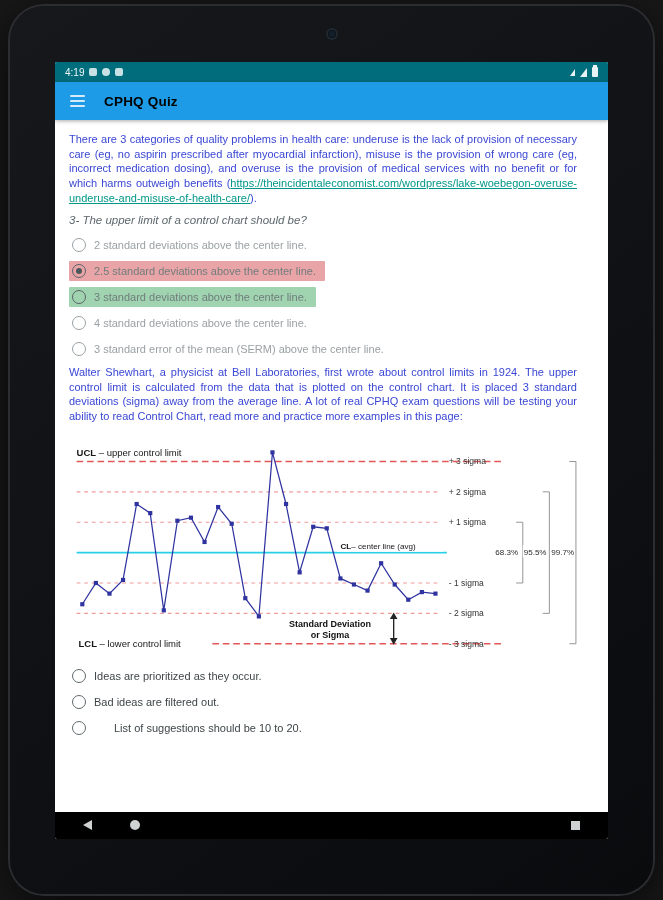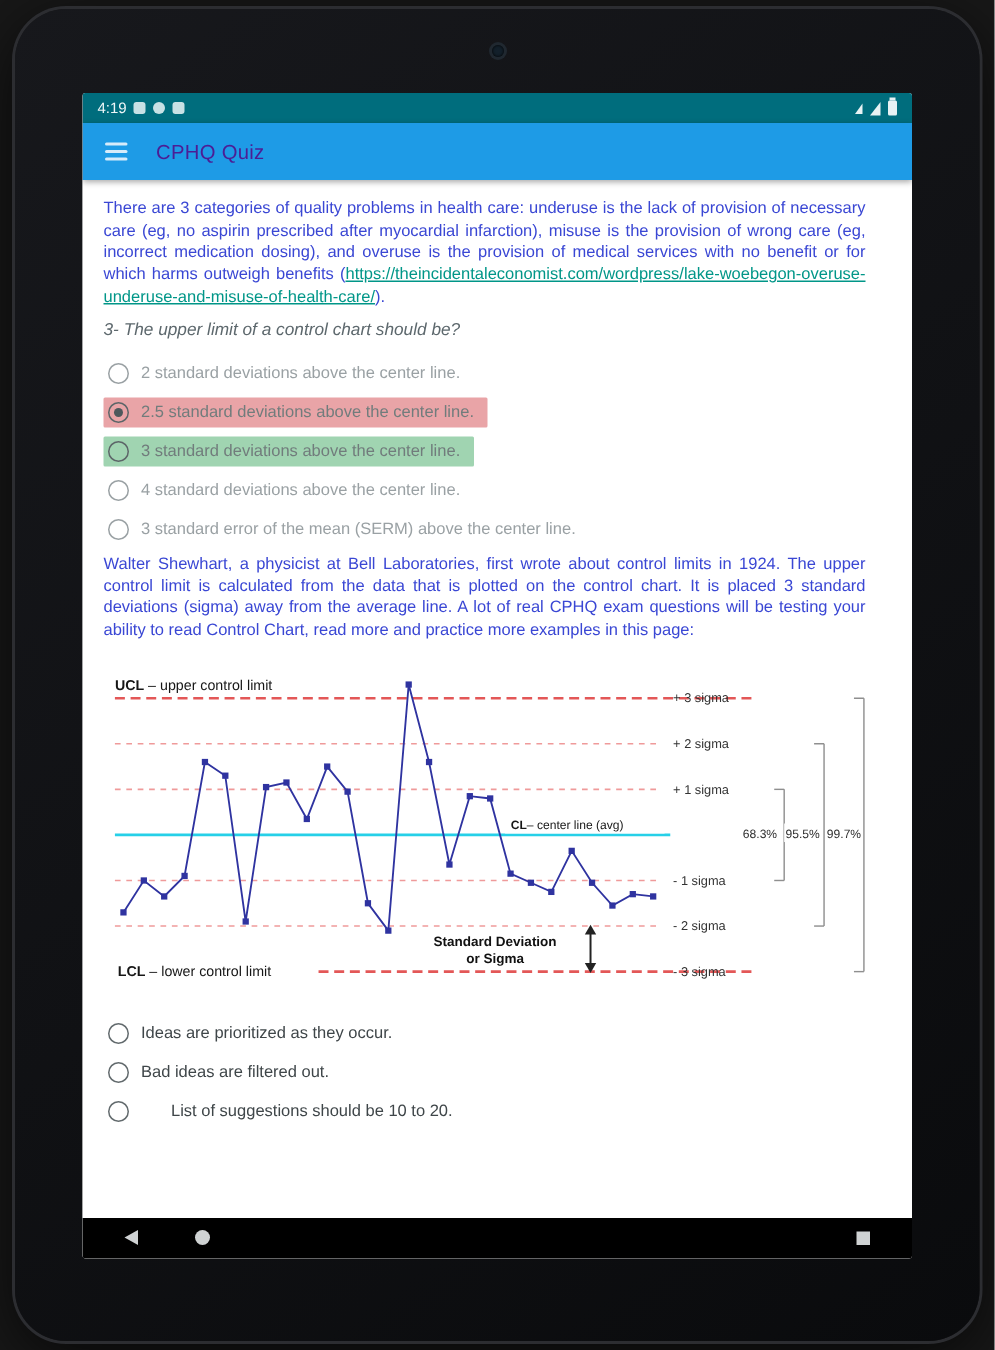--- a/index.html
+++ b/index.html
@@ -37,27 +37,27 @@
   .sb-tri.small{border-left-width:5px;border-bottom-width:7px;}
   .sb-battery{width:6px;height:10px;background:#e7f2f4;border-radius:1px;position:relative;}
   .sb-battery:after{content:"";position:absolute;left:1px;top:-2px;width:4px;height:2px;background:#e7f2f4;}
   
   .app-bar{
     height:38px;flex:0 0 auto;background:#1e9be6;display:flex;align-items:center;
     padding:0 15px;gap:19px;box-shadow:0 1px 4px rgba(0,0,0,.35);position:relative;z-index:2;
   }
   .hamburger{width:15px;display:flex;flex-direction:column;gap:3px;cursor:pointer;}
   .hamburger span{height:2px;background:#d6ebfa;border-radius:1px;}
-  .app-title{color:#4c1d95;font-size:13.5px;font-weight:normal;letter-spacing:.2px;}
+  .app-title{color:#000000;font-size:13.5px;font-weight:bold;letter-spacing:.2px;}
   
   .content{flex:1;background:#fff;padding:12px 14px 0 14px;overflow:hidden;}
   .intro{margin:0 17px 9px 0;font-size:11px;line-height:1.33;text-align:justify;}
   .intro .link{text-decoration:underline;overflow-wrap:anywhere;cursor:pointer;}
   .question{margin:6px 0 9px 0;font-size:11.5px;}
-  .options{margin:13px 0 2px 0;}
+  .options{margin:0 0 2px 0;}
   .option{display:flex;width:fit-content;align-items:center;padding:3px 9px 3px 3px;margin-bottom:6px;border-radius:1px;cursor:pointer;}
   .option .radio{
     flex:0 0 auto;width:12px;height:12px;border:1.5px solid #9aa1a4;border-radius:50%;
     margin-right:8px;display:flex;align-items:center;justify-content:center;background:transparent;
   }
   .option.wrong .radio,.option.correct .radio{border-color:#5c6568;}
   .option.active .radio{border-color:#626a6d;}
   .option .radio .dot{width:6px;height:6px;border-radius:50%;background:#4e585c;}
   .option-label{font-size:11px;line-height:1.2;}
   .chart{margin:2px 0 4px 0;}

